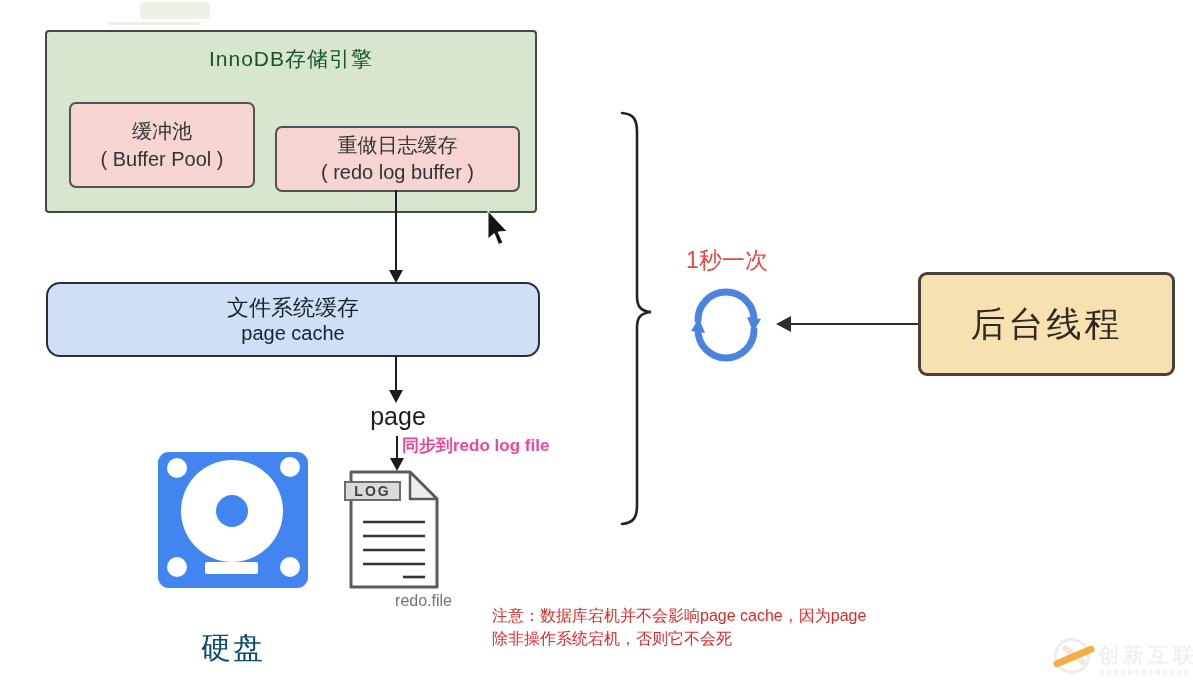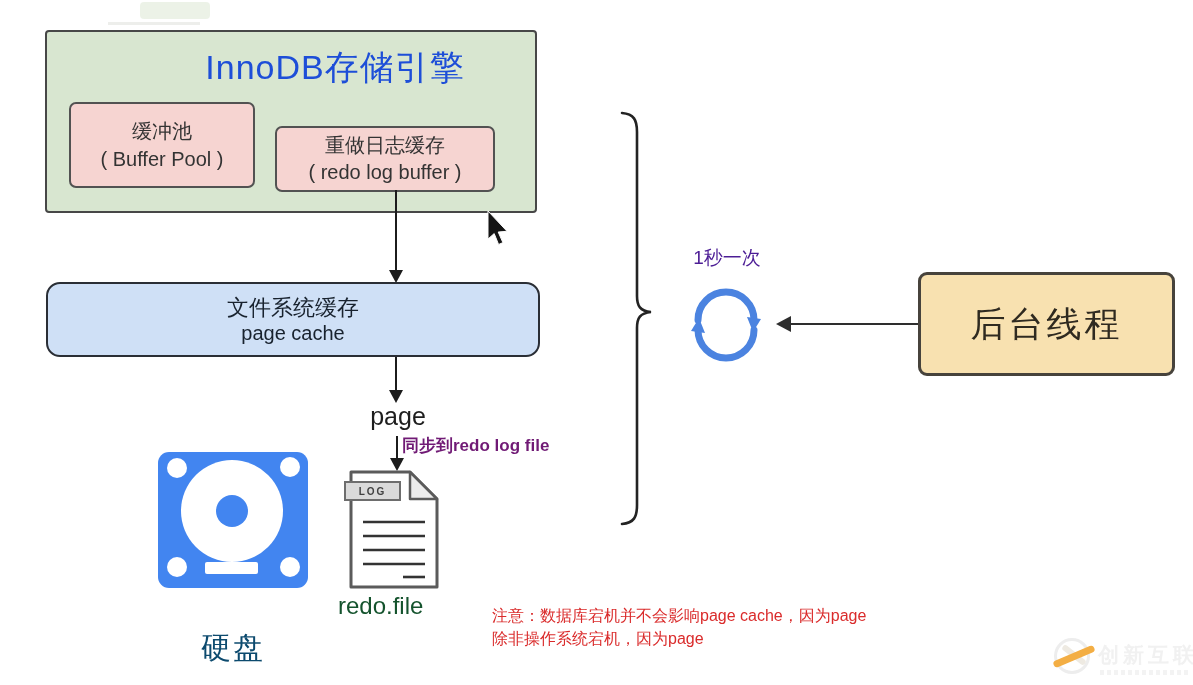--- a/index.html
+++ b/index.html
@@ -15,31 +15,31 @@
 
   
   .innodb-box {
     left: 45px; top: 30px; width: 492px; height: 183px;
     background: #d8e6d0;
     border: 2px solid #474747;
     border-radius: 4px;
   }
   .innodb-title {
     width: 100%; text-align: center; margin-top: 13px;
-    font-size: 34px; color: #1d4ed8; letter-spacing: 1px; margin-left: 44px;
+    font-size: 21px; color: #14532d; letter-spacing: 1px;
   }
   .pink-box {
     background: #f6d4d1;
     border: 2px solid #525252;
     border-radius: 7px;
     display: flex; flex-direction: column; justify-content: center; align-items: center;
     color: #333;
   }
   .buffer-pool { left: 22px; top: 70px; width: 186px; height: 86px; font-size: 20px; line-height: 28px; justify-content: center; }
-  .redo-buffer { left: 228px; top: 94px; width: 220px; height: 66px; font-size: 20px; line-height: 27px; }
+  .redo-buffer { left: 228px; top: 94px; width: 245px; height: 66px; font-size: 20px; line-height: 27px; }
 
   .pagecache-box {
     left: 46px; top: 282px; width: 494px; height: 75px;
     background: #cfe0f6;
     border: 2px solid #2a2e35;
     border-radius: 14px;
     display: flex; flex-direction: column; justify-content: center; align-items: center;
     color: #18222e;
   }
   .pagecache-box .l1 { font-size: 22px; line-height: 27px; }
@@ -65,39 +65,39 @@
   .hline { height: 2px; background: #2e2e2e; }
   .head-left {
     width: 0; height: 0;
     border-top: 8px solid transparent;
     border-bottom: 8px solid transparent;
     border-right: 15px solid #2e2e2e;
   }
 
   
   .fsync-label { left: 348px; top: 402px; width: 100px; text-align: center; font-size: 25px; color: #1e1e1e; }
-  .sync-note { left: 402px; top: 434px; font-size: 17px; font-weight: bold; color: #701a75; }
+  .sync-note { left: 402px; top: 434px; font-size: 17px; font-weight: bold; color: #ec4899; }
   .disk-label { left: 158px; top: 628px; width: 150px; text-align: center; font-size: 30px; color: #0c4a6e; letter-spacing: 2px; }
-  .redофile-label { left: 338px; top: 592px; width: 114px; text-align: left; font-size: 24px; color: #14532d; }
-  .cycle-label { left: 672px; top: 245px; width: 110px; text-align: center; font-size: 19px; color: #4c1d95; }
+  .redофile-label { left: 338px; top: 592px; width: 114px; text-align: right; font-size: 16px; color: #737373; }
+  .cycle-label { left: 672px; top: 245px; width: 110px; text-align: center; font-size: 23px; color: #ef4444; }
   .warn-note { left: 492px; top: 604px; font-size: 16px; font-weight: normal; color: #da2b2b; line-height: 23px; }
 
   
   .disk-icon { left: 158px; top: 452px; width: 150px; height: 136px; background: #4285f0; border-radius: 11px; }
   .disk-icon .platter { position: absolute; left: 23px; top: 8px; width: 102px; height: 102px; background: #fff; border-radius: 50%; }
   .disk-icon .hub { position: absolute; left: 58px; top: 43px; width: 32px; height: 32px; background: #4285f0; border-radius: 50%; }
   .disk-icon .screw { position: absolute; width: 20px; height: 20px; background: #fff; border-radius: 50%; }
   .disk-icon .bar { position: absolute; left: 47px; top: 110px; width: 53px; height: 12px; background: #fff; border-radius: 2px; }
 
   
   .logfile { left: 348px; top: 470px; width: 92px; height: 120px; }
   .log-band {
     position: absolute; left: -4px; top: 11px; width: 57px; height: 20px;
     background: #dadada; border: 2px solid #6d6d6d;
-    font-size: 10px; font-weight: bold; color: #414141; letter-spacing: 2px;
+    font-size: 14px; font-weight: bold; color: #414141; letter-spacing: 2px;
     display: flex; align-items: center; justify-content: center;
   }
 
   
   .watermark { left: 1052px; top: 634px; width: 141px; height: 50px; }
   .wm-circle { position: absolute; left: 2px; top: 4px; width: 36px; height: 36px; border: 3px solid #ededed; border-radius: 50%; }
   .wm-gray { position: absolute; left: 8px; top: 18px; width: 28px; height: 6px; background: #eeeae2; transform: rotate(38deg); border-radius: 3px; }
   .wm-orange { position: absolute; left: 0px; top: 19px; width: 44px; height: 7px; background: #f3ae44; transform: rotate(-23deg); border-radius: 4px; }
   .wm-brand { position: absolute; left: 46px; top: 7px; font-size: 21px; font-weight: bold; color: #f1f1f1; letter-spacing: 4px; white-space: nowrap; }
   .wm-sub { position: absolute; left: 48px; top: 36px; width: 88px; height: 5px;
@@ -187,21 +187,21 @@
 
   <div class="abs hline" style="left:790px; top:323px; width:128px;"></div>
   <div class="abs head-left" style="left:776px; top:316px;"></div>
 
   <div class="abs thread-box">
     <span>后台线程</span>
   </div>
 
   <div class="abs warn-note">
     <div>注意：数据库宕机并不会影响page cache，因为page</div>
-    <div>除非操作系统宕机，因为page</div>
+    <div>除非操作系统宕机，否则它不会死</div>
   </div>
 
   <div class="abs watermark">
     <div class="wm-circle"></div>
     <div class="wm-gray"></div>
     <div class="wm-orange"></div>
     <div class="wm-brand">创新互联</div>
     <div class="wm-sub"></div>
   </div>
 

